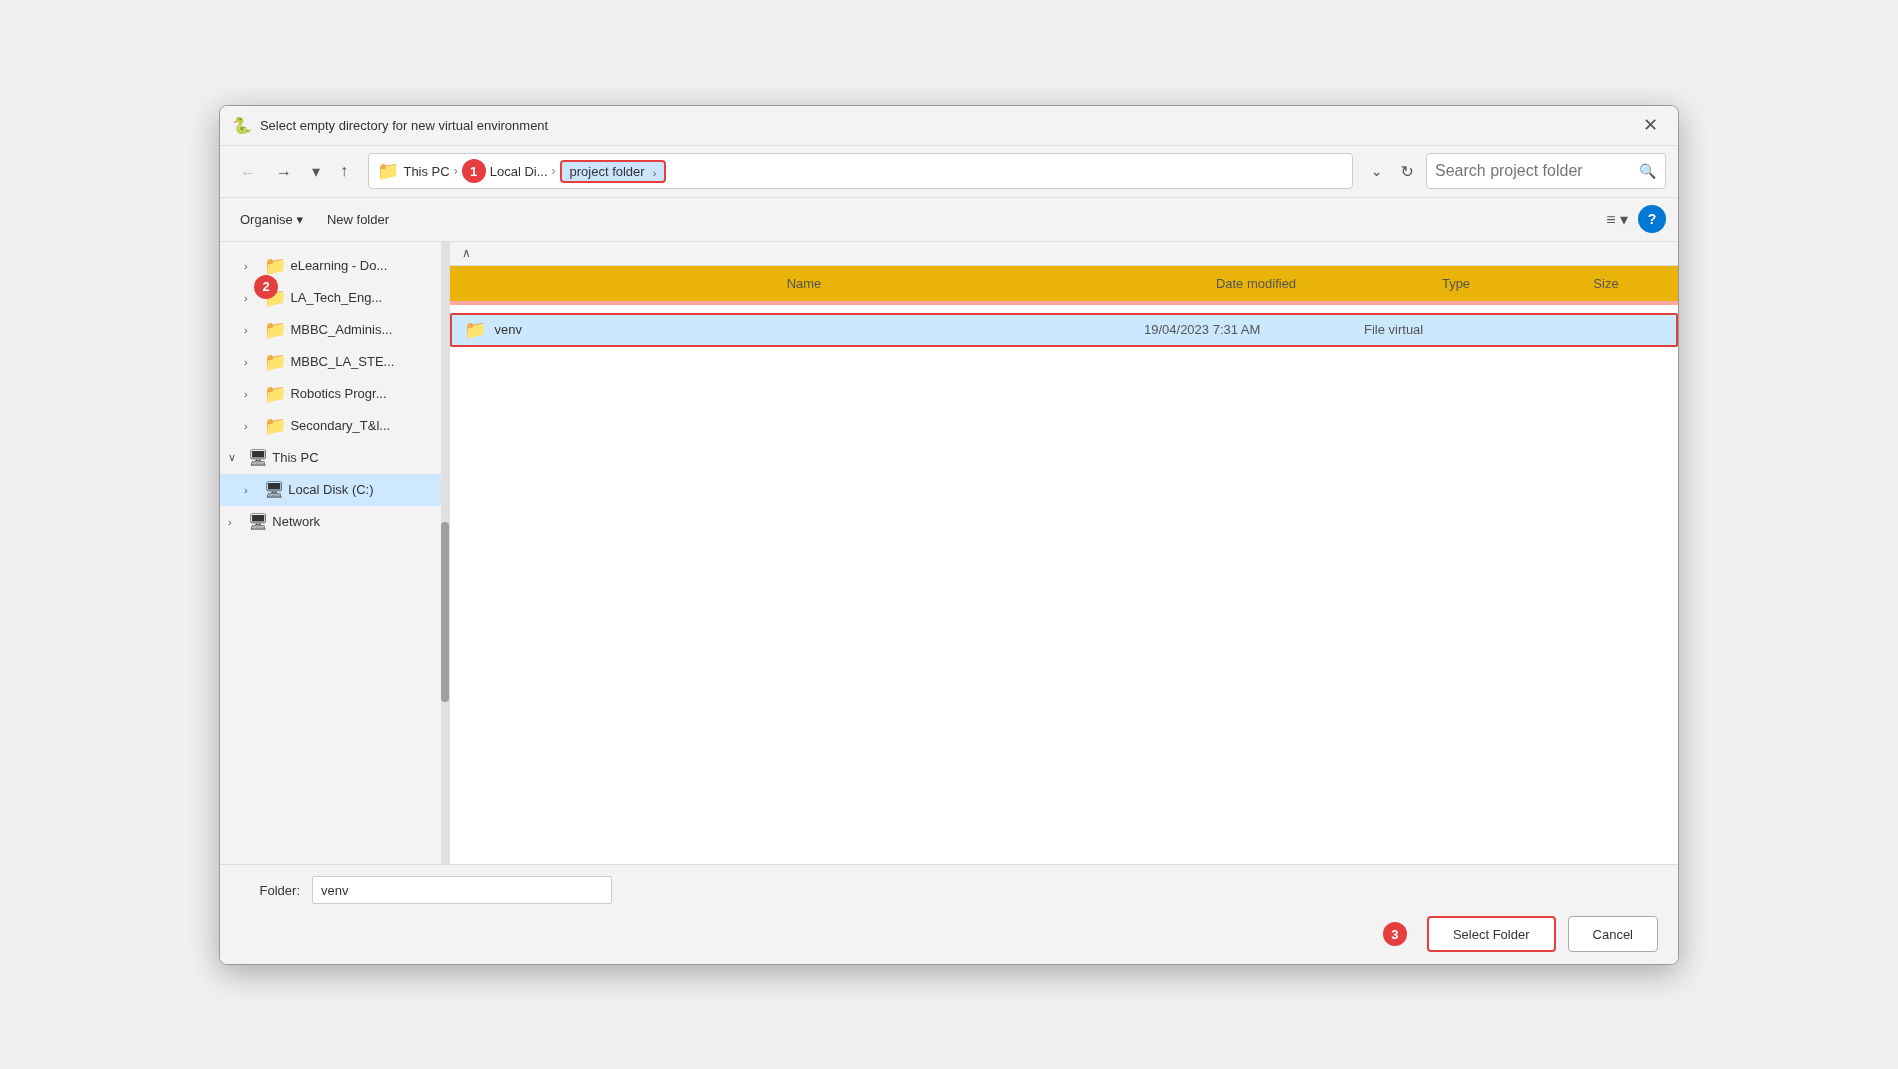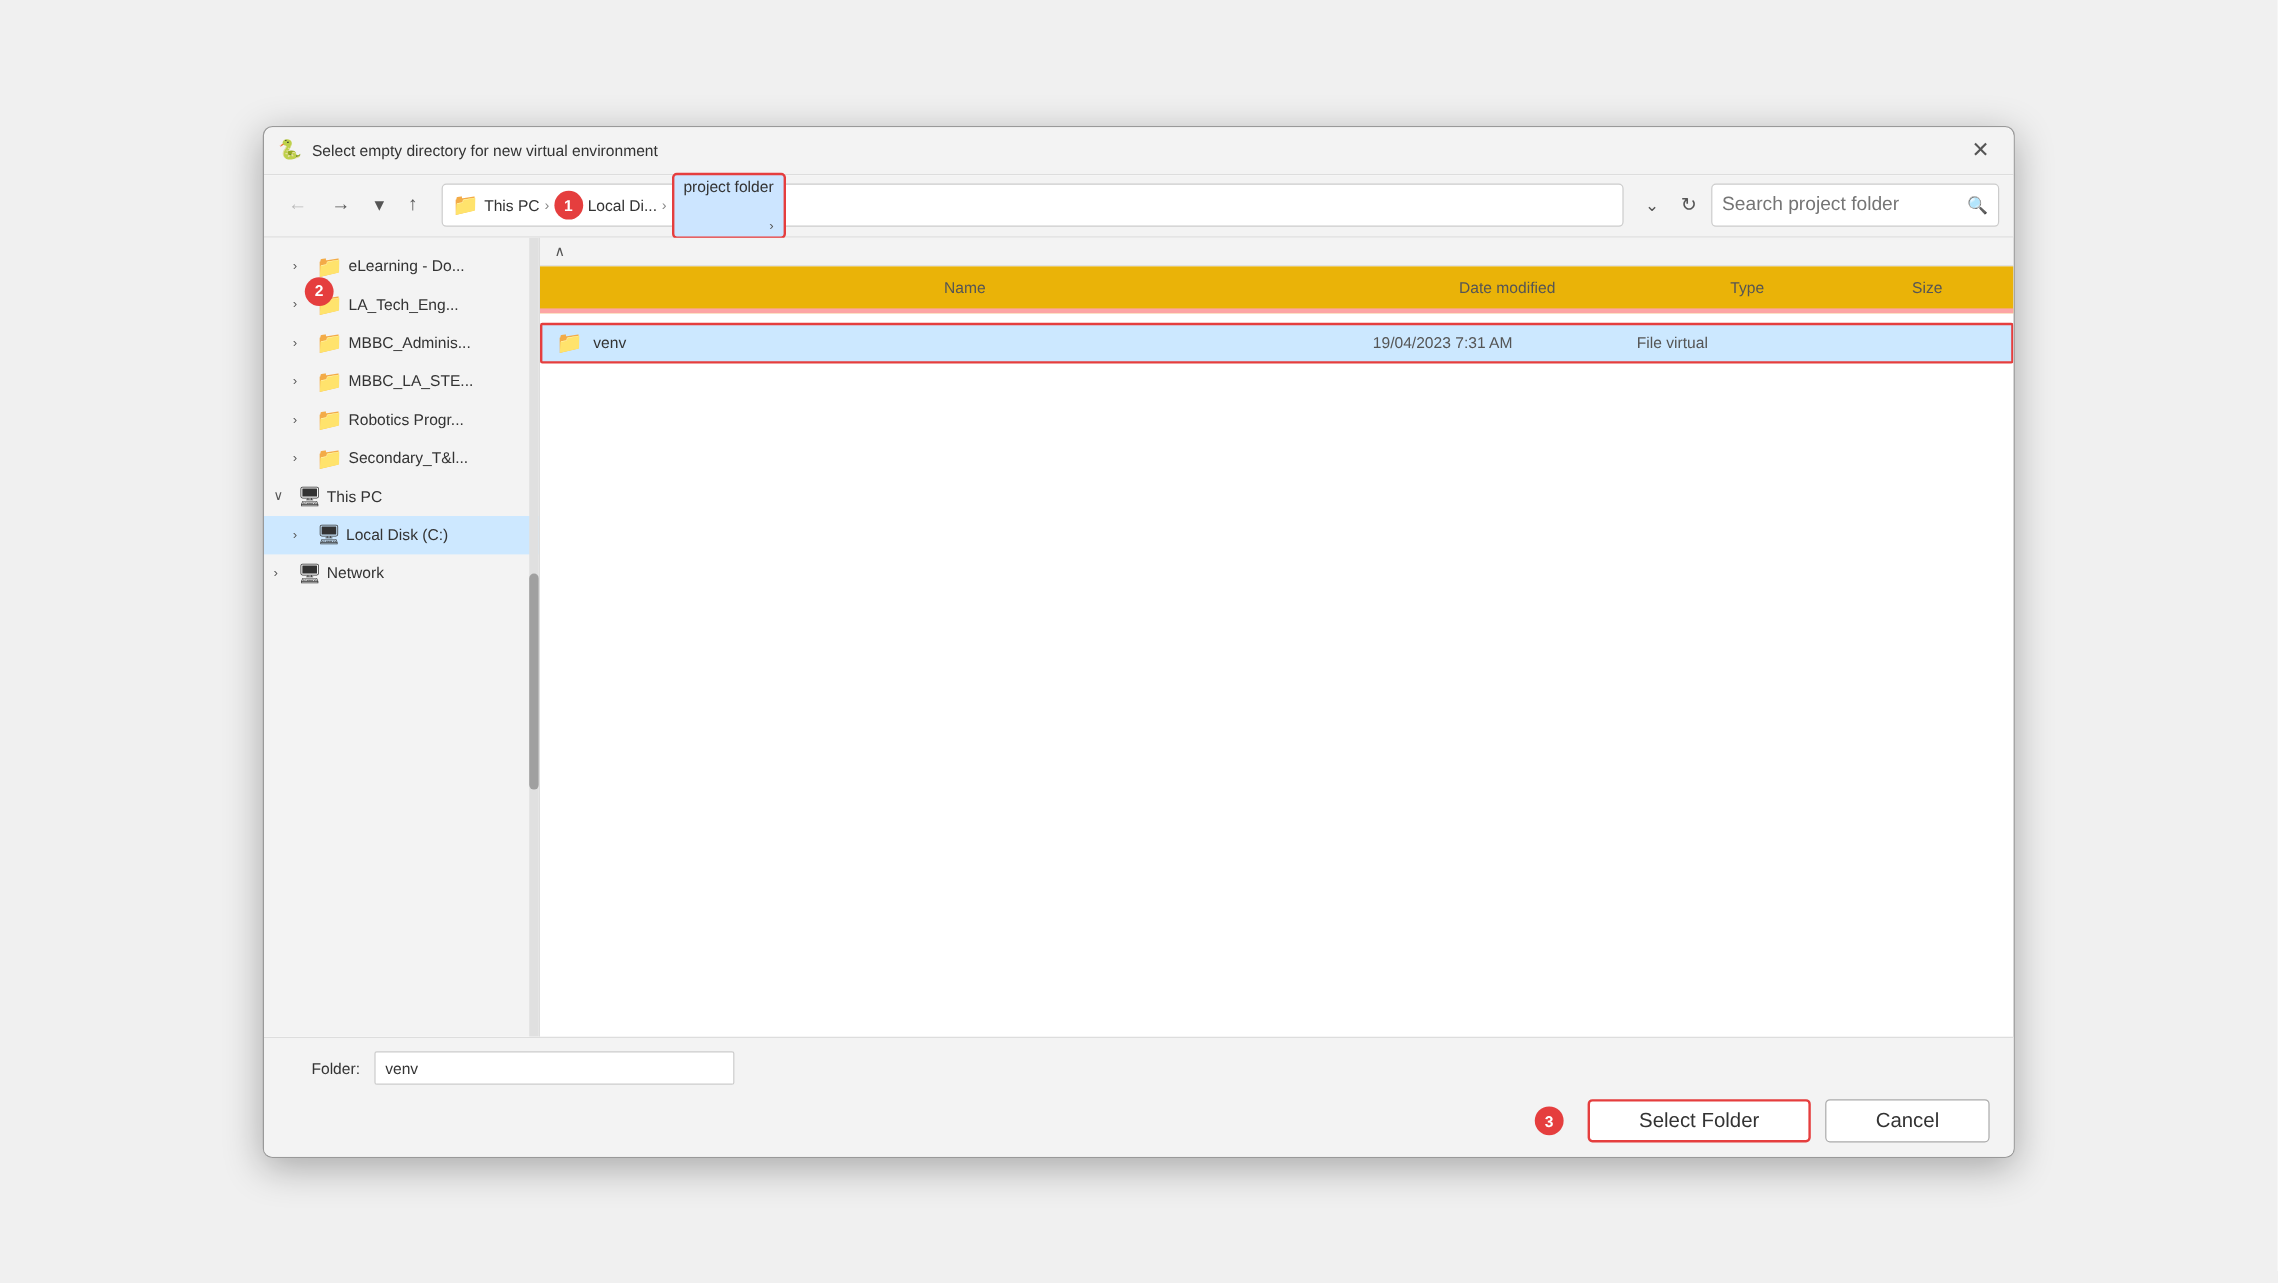--- a/index.html
+++ b/index.html
@@ -101,22 +101,21 @@
     .breadcrumb-sep { color: #888; font-size: 12px; }
     .breadcrumb-current {
       background: #cce5ff;
       border: 2px solid #e53e3e;
       border-radius: 4px;
       padding: 2px 8px;
       font-size: 13px;
       color: #333;
       display: flex;
       align-items: flex-end;
-      gap: 20px;
-      flex-direction: column;
+      gap: 8px;
     }
     .dropdown-btn {
       background: none;
       border: none;
       cursor: pointer;
       color: #555;
       font-size: 14px;
       padding: 4px 6px;
     }
     .refresh-btn {
@@ -343,22 +342,22 @@
       background: #fff;
     }
     .button-row {
       display: flex;
       align-items: center;
       justify-content: flex-end;
       gap: 12px;
     }
     .action-btn {
       height: 36px;
-      padding: 0 41px;
-      font-size: 17px;
+      padding: 0 24px;
+      font-size: 13px;
       border-radius: 4px;
       cursor: pointer;
     }
     .select-folder-btn {
       background: #fff;
       border: 2px solid #e53e3e;
       color: #333;
     }
     .cancel-btn {
       background: #fff;
@@ -427,20 +426,36 @@
 
     <button class="dropdown-btn">⌄</button>
     <button class="refresh-btn">↻</button>
 
     <div class="search-box">
       <input type="text" placeholder="Search project folder" style="">
       <span>🔍</span>
     </div>
   </div>
 
+  <div class="toolbar">
+    <div class="toolbar-left">
+      <button class="toolbar-btn">
+        <span>Organise</span>
+        <span>▾</span>
+      </button>
+      <button class="toolbar-btn">New folder</button>
+    </div>
+    <div class="toolbar-right">
+      <button class="view-btn">
+        <span>≡</span>
+        <span>▾</span>
+      </button>
+      <button class="help-btn">?</button>
+    </div>
+  </div>
 
   <div class="content-area">
 
     <div class="sidebar">
 
       <div class="sidebar-item" style="padding-left:24px;">
         <span class="expand-arrow">›</span>
         <span class="folder-icon yellow">📁</span>
         <span class="sidebar-label">eLearning - Do...</span>
       </div>

